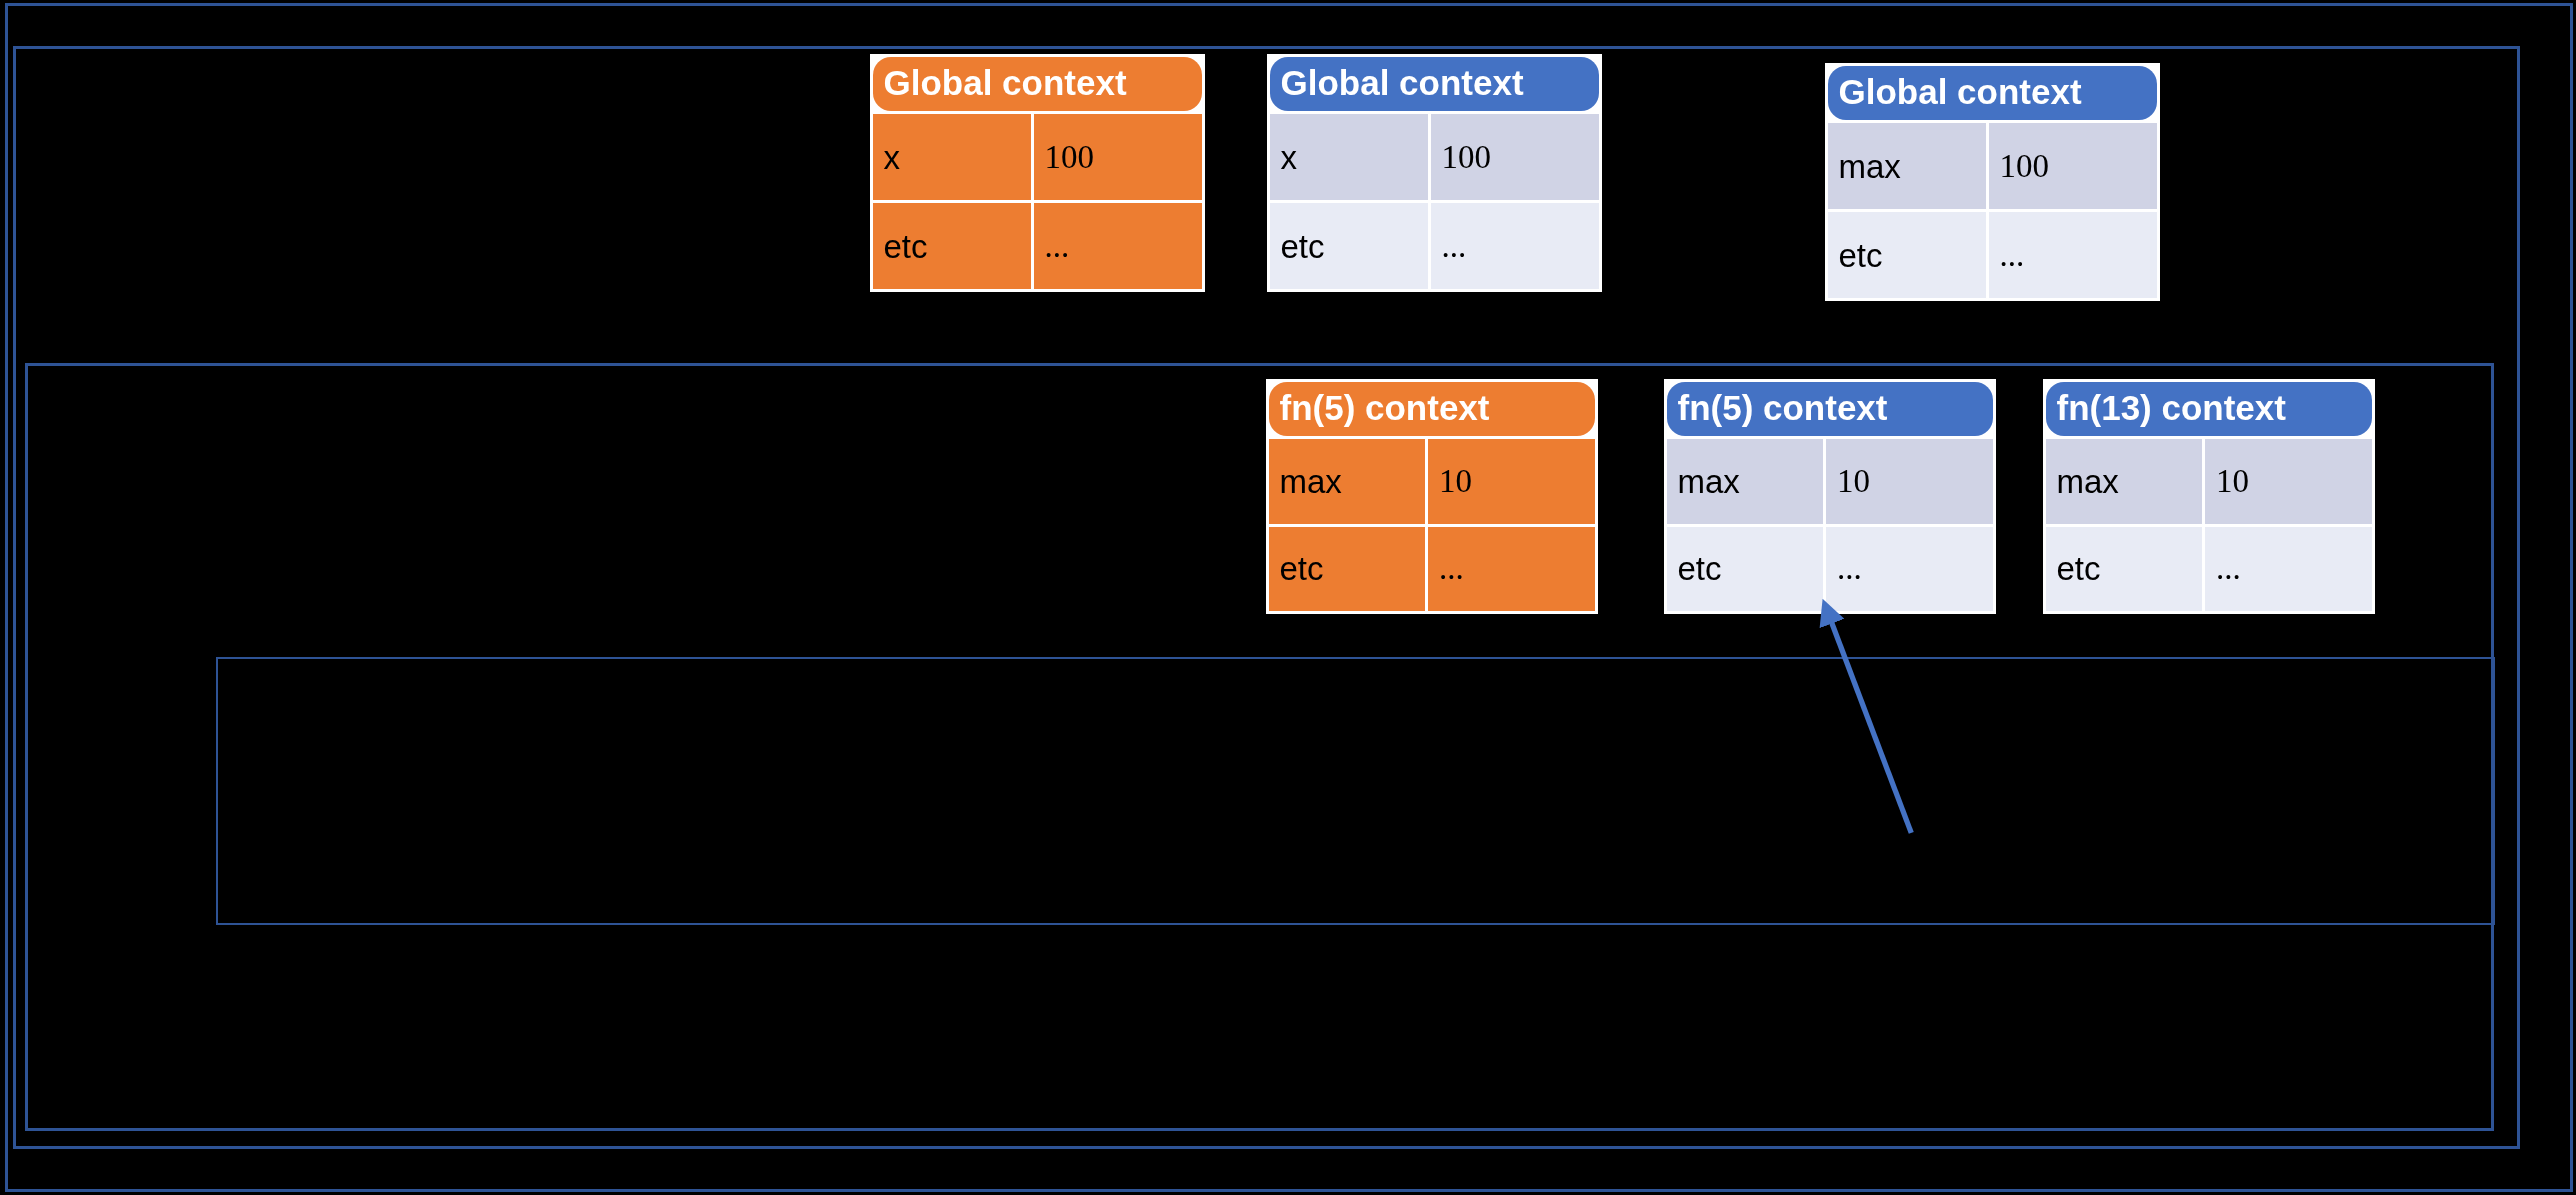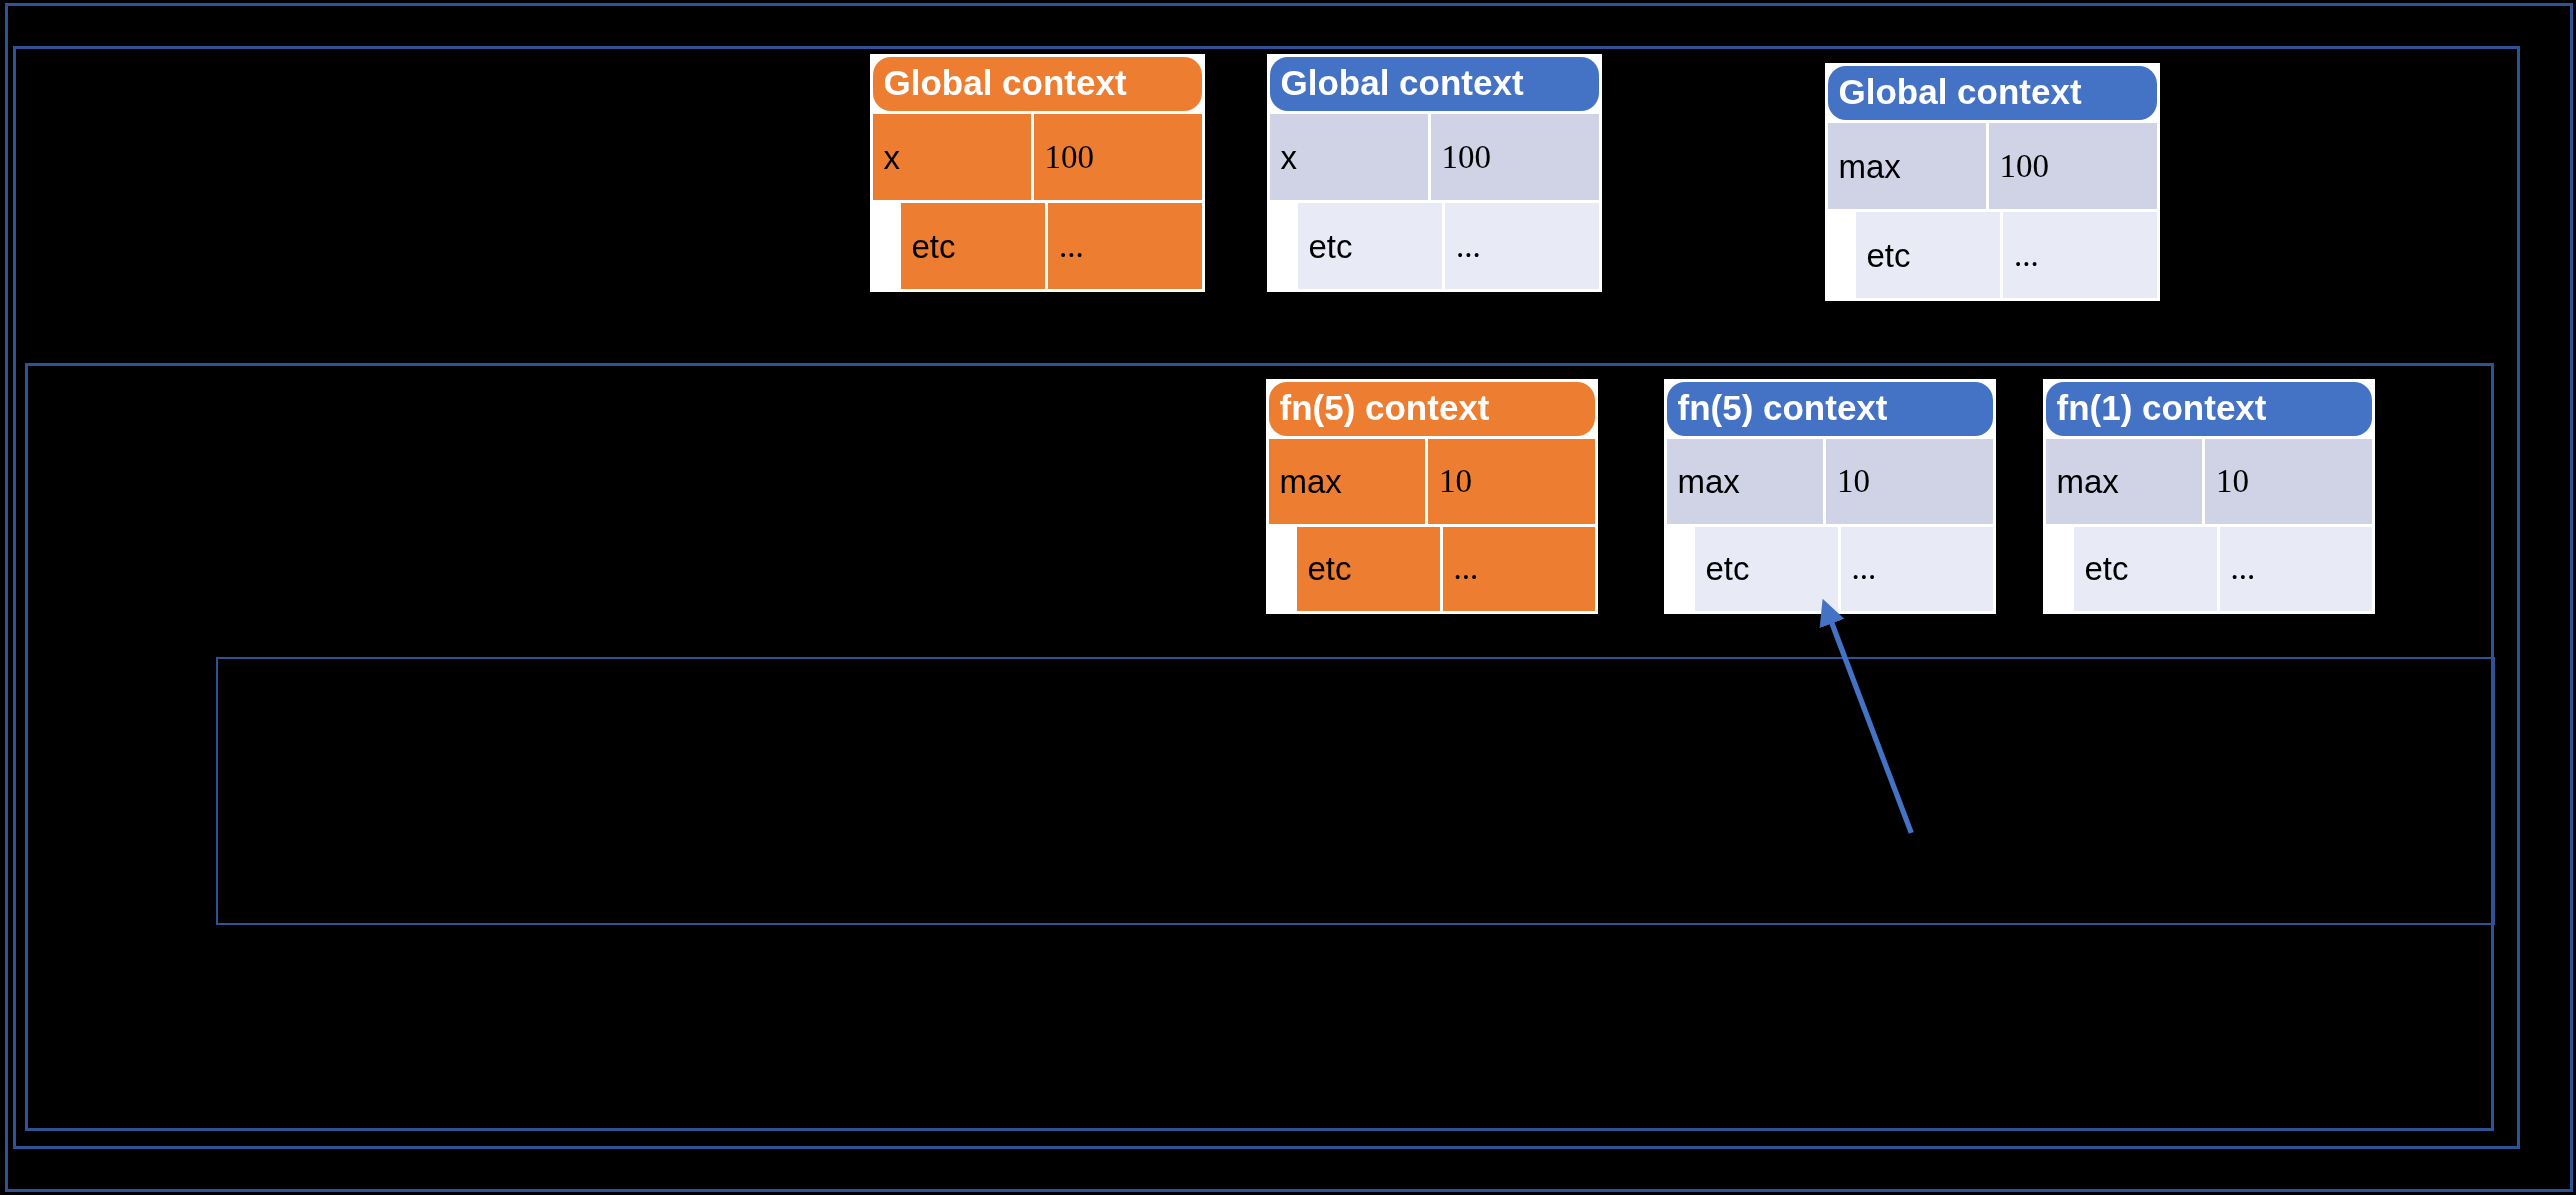--- a/index.html
+++ b/index.html
@@ -49,21 +49,21 @@
     display: flex;
     flex-direction: column;
     margin-top: 3.5px;
     flex: 1;
   }
   .ctx-row {
     display: flex;
     flex: 1;
     min-height: 0;
   }
-  .ctx-row + .ctx-row { margin-top: 2.9px; margin-left: 28px; }
+  .ctx-row + .ctx-row { margin-top: 2.9px; }
   .ctx-cell {
     font-size: 33px;
     color: #000000;
     line-height: 1;
     display: flex;
     align-items: center;
     padding: 0 0 0 10.6px;
     box-sizing: border-box;
     overflow: hidden;
   }
@@ -170,21 +170,21 @@
       <div class="ctx-cell val">10</div>
     </div>
     <div class="ctx-row band-light">
       <div class="ctx-cell key">etc</div>
       <div class="ctx-cell val">...</div>
     </div>
   </div>
 </div>
 
 <div class="ctx-table theme-blue" id="table-fn10-blue">
-  <div class="ctx-header">fn(1) context</div>
+  <div class="ctx-header">fn(13) context</div>
   <div class="ctx-rows">
     <div class="ctx-row band-dark">
       <div class="ctx-cell key">max</div>
       <div class="ctx-cell val">10</div>
     </div>
     <div class="ctx-row band-light">
       <div class="ctx-cell key">etc</div>
       <div class="ctx-cell val">...</div>
     </div>
   </div>

